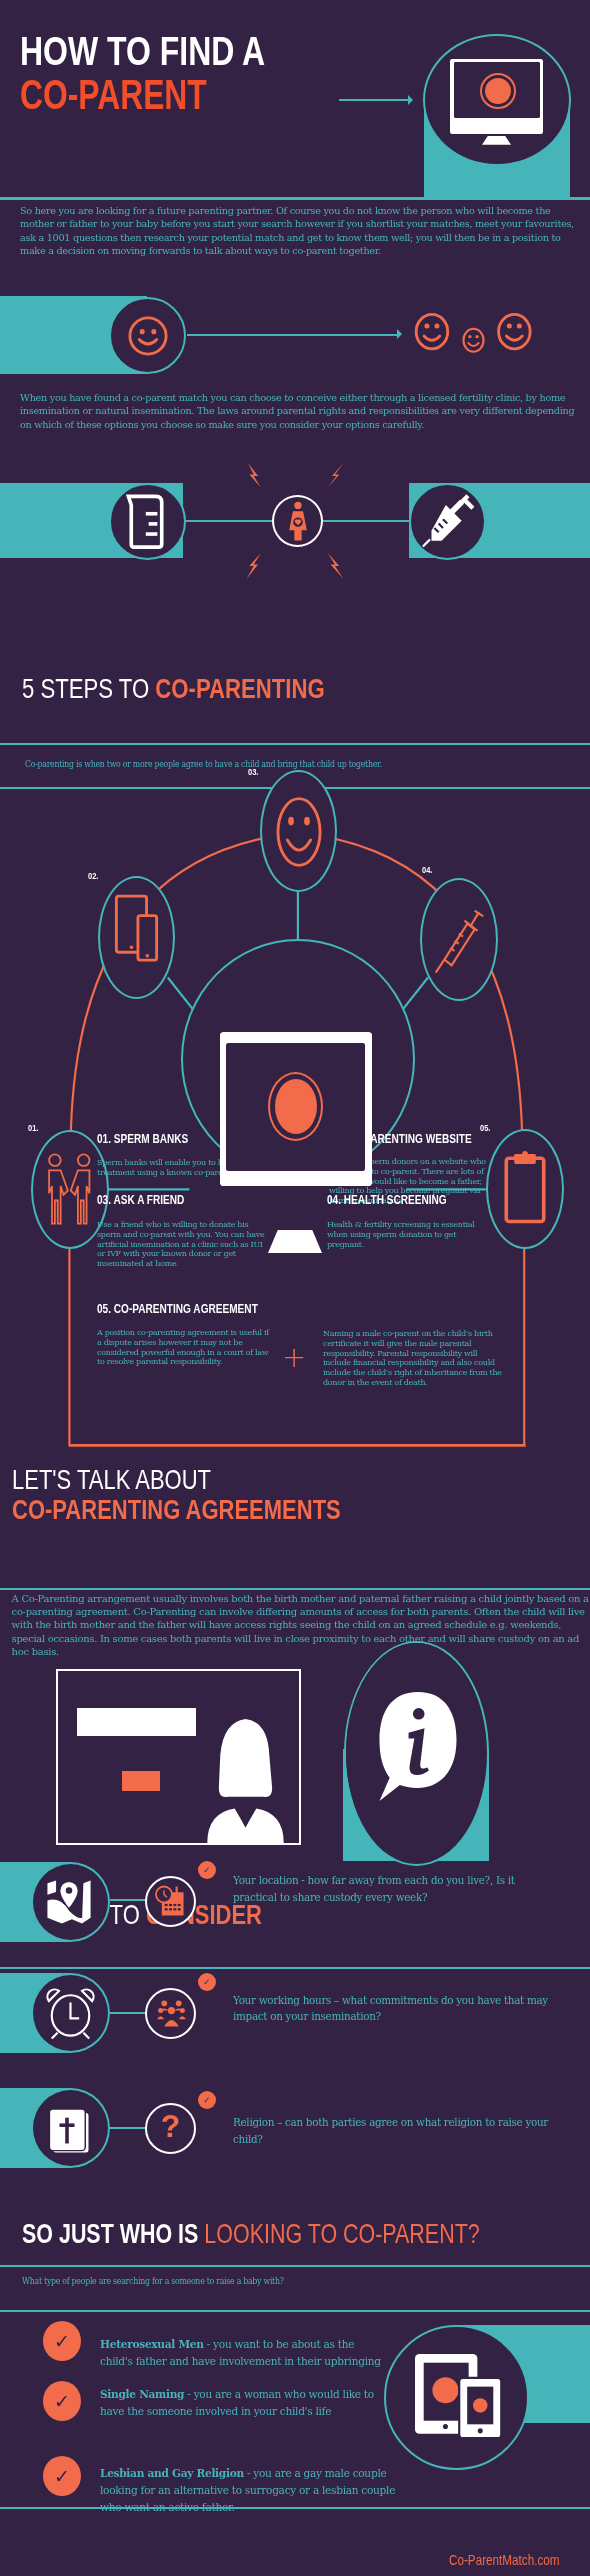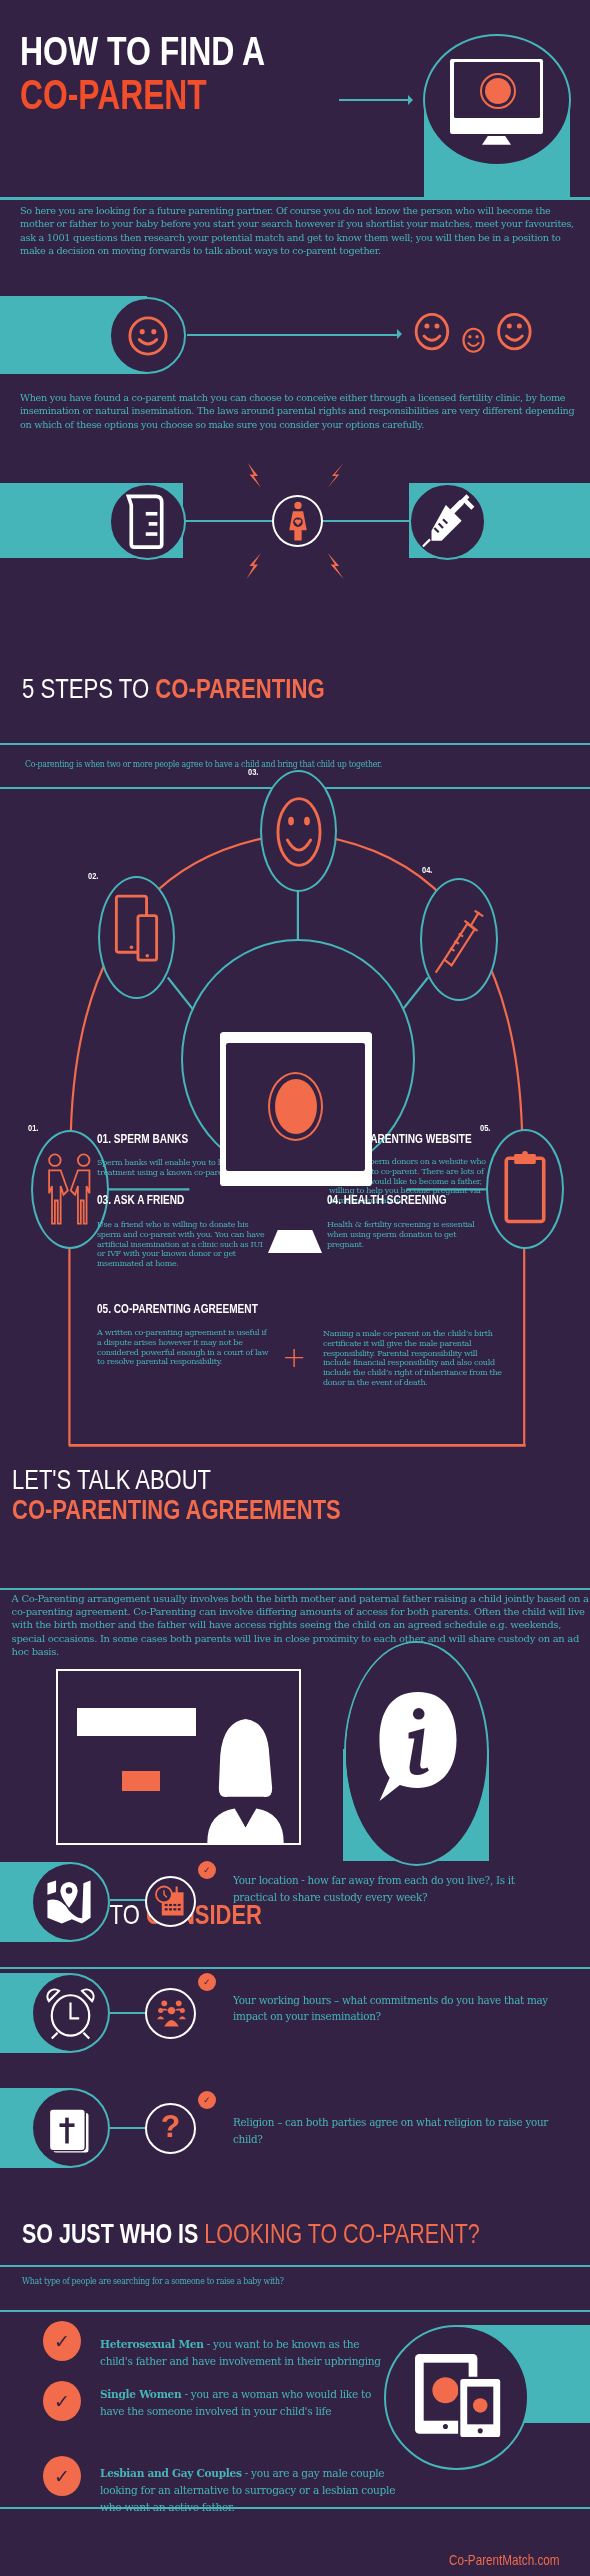--- a/index.html
+++ b/index.html
@@ -218,21 +218,21 @@
 <div class="step-title" style="left:329px;top:1132px">02. CO-PARENTING WEBSITE</div>
 <p class="para-sm" style="left:329px;top:1157px;width:170px">Find free sperm donors on a website who are willing to co-parent. There are lots of men, who would like to become a father, willing to help you become pregnant via home insemination.</p>
 
 <div class="step-title" style="left:97px;top:1193px">03. ASK A FRIEND</div>
 <p class="para-sm" style="left:97px;top:1220px;width:174px">Use a friend who is willing to donate his sperm and co-parent with you. You can have artificial insemination at a clinic such as IUI or IVF with your known donor or get inseminated at home.</p>
 
 <div class="step-title" style="left:327px;top:1193px">04. HEALTH SCREENING</div>
 <p class="para-sm" style="left:327px;top:1220px;width:159px">Health &amp; fertility screening is essential when using sperm donation to get pregnant.</p>
 
 <div class="step-title" style="left:97px;top:1302px">05. CO-PARENTING AGREEMENT</div>
-<p class="para-sm" style="left:97px;top:1328px;width:174px">A written co-parenting agreement is useful if a dispute arises however it may not be considered powerful enough in a court of law to resolve parental responsibility.</p>
+<p class="para-sm" style="left:97px;top:1328px;width:174px">A position co-parenting agreement is useful if a dispute arises however it may not be considered powerful enough in a court of law to resolve parental responsibility.</p>
 <div class="abs orange" style="left:282px;top:1343px;font-family:'DejaVu Sans',sans-serif;font-size:29px;line-height:29px;font-weight:200">+</div>
 <p class="para-sm" style="left:323px;top:1329px;width:181px">Naming a male co-parent on the child’s birth certificate it will give the male parental responsibility. Parental responsibility will include financial responsibility and also could include the child’s right of inheritance from the donor in the event of death.</p>
 
 <div class="abs white" style="left:12.3px;top:1464px;font-family:'Liberation Sans',sans-serif;font-size:27.5px;line-height:32px;transform:scaleX(0.8);transform-origin:left top;white-space:nowrap">LET'S TALK ABOUT</div>
 <div class="abs orange" style="left:12.3px;top:1494px;font-family:'Liberation Sans',sans-serif;font-weight:bold;font-size:27.5px;line-height:32px;transform:scaleX(0.8);transform-origin:left top;white-space:nowrap">CO-PARENTING AGREEMENTS</div>
 <div class="rule" style="top:1588px;height:2.2px"></div>
 <p class="para" style="left:11.6px;top:1592px;width:579px;font-size:10px;line-height:13.2px">A Co-Parenting arrangement usually involves both the birth mother and paternal father raising a child jointly based on a co-parenting agreement. Co-Parenting can involve differing amounts of access for both parents. Often the child will live with the birth mother and the father will have access rights seeing the child on an agreed schedule e.g. weekends, special occasions. In some cases both parents will live in close proximity to each other and will share custody on an ad hoc basis.</p>
 
 <div>
   <div class="abs" style="left:56px;top:1669px;width:245px;height:176px;border:2.2px solid #fff"></div>
@@ -354,27 +354,27 @@
   <circle cx="42" cy="100" r="3.5" fill="#332244"></circle>
   <rect x="61" y="33" width="58" height="83" rx="5" fill="#fff" stroke="#332244" stroke-width="3"></rect>
   <rect x="72" y="45" width="36" height="52" fill="#332244"></rect>
   <circle cx="90" cy="71" r="10" fill="#F26B4A"></circle>
   <circle cx="90" cy="106" r="3.5" fill="#332244"></circle>
 </svg>
 
 <div>
   <div class="check" style="left:43px;top:2321px;width:38px;height:40px;font-size:19px;line-height:19px">✓</div>
   <p class="para" style="left:100px;top:2336px;width:289px;font-size:10.6px;line-height:17px">
-    <b class="lead">Heterosexual Men</b><span> - you want to be known as the child's father and have involvement in their upbringing</span>
+    <b class="lead">Heterosexual Men</b><span> - you want to be about as the child's father and have involvement in their upbringing</span>
   </p>
   <div class="check" style="left:43px;top:2381px;width:38px;height:40px;font-size:19px;line-height:19px">✓</div>
   <p class="para" style="left:100px;top:2386px;width:289px;font-size:10.6px;line-height:17px">
-    <b class="lead">Single Women</b><span> - you are a woman who would like to have the someone involved in your child's life</span>
+    <b class="lead">Single Naming</b><span> - you are a woman who would like to have the someone involved in your child's life</span>
   </p>
   <div class="check" style="left:43px;top:2456px;width:38px;height:40px;font-size:19px;line-height:19px">✓</div>
   <p class="para" style="left:100px;top:2474px;width:318px;font-size:10.6px;line-height:17px;margin-top:-8.7px">
-    <b class="lead">Lesbian and Gay Couples</b><span> - you are a gay male couple looking for an alternative to surrogacy or a lesbian couple who want an active father.</span>
+    <b class="lead">Lesbian and Gay Religion</b><span> - you are a gay male couple looking for an alternative to surrogacy or a lesbian couple who want an active father.</span>
   </p>
 </div>
 
 <div class="rule" style="top:2507px;height:2.2px"></div>
 <div class="abs orange" style="left:449px;top:2551px;font-family:'Liberation Sans',sans-serif;font-size:15px;line-height:17.4px;transform:scaleX(0.78);transform-origin:left top;white-space:nowrap">Co-ParentMatch.com</div>
 
 
 </body></html>

